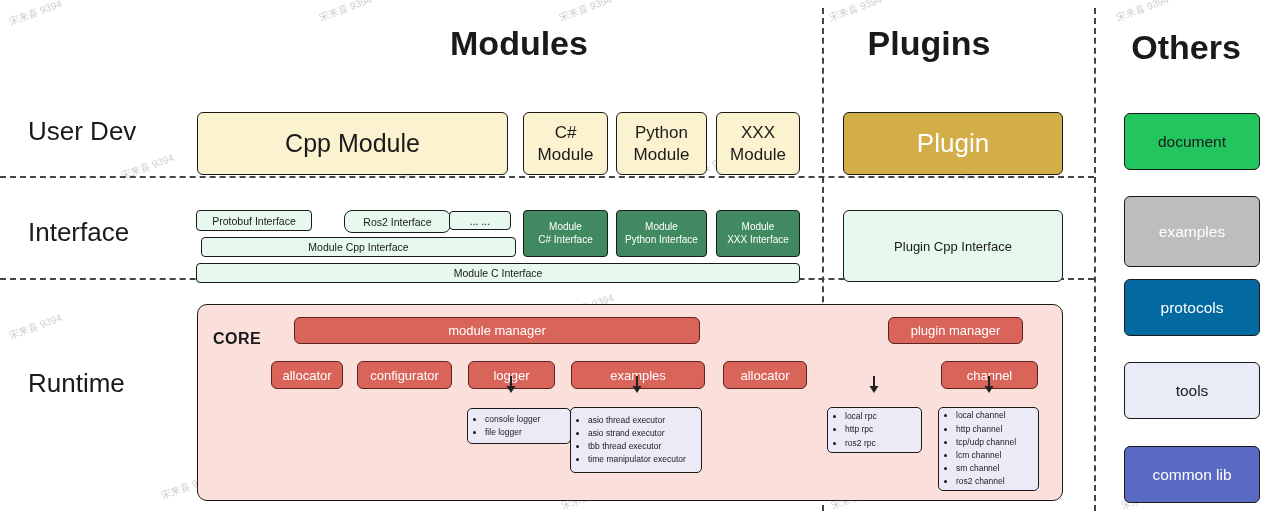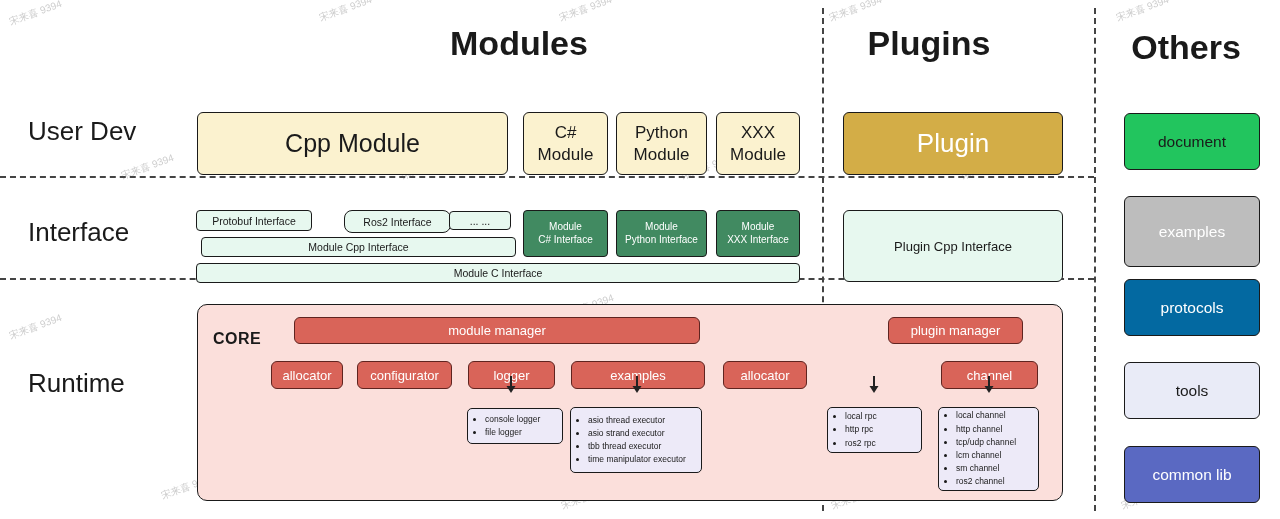--- a/index.html
+++ b/index.html
@@ -135,21 +135,21 @@
         <path d="M1.5 10 L6 17 L10.5 10 Z" fill="#222"></path>
       </svg>
   </div>
   <div class="arrow" style="left:983px;top:376px">
     <svg width="12" height="18" viewBox="0 0 12 18">
         <path d="M6 0 V11" stroke="#222" stroke-width="2"></path>
         <path d="M1.5 10 L6 17 L10.5 10 Z" fill="#222"></path>
       </svg>
   </div>
 
-  <div class="box purple" style="left:467px;top:394px;width:96px;height:36px">
+  <div class="box purple" style="left:467px;top:394px;width:104px;height:36px">
     <ul>
       <li>console logger</li>
       <li>file logger</li>
     </ul>
   </div>
   <div class="box purple" style="left:570px;top:393px;width:132px;height:66px">
     <ul>
       <li>asio thread executor</li>
       <li>asio strand executor</li>
       <li>tbb thread executor</li>

